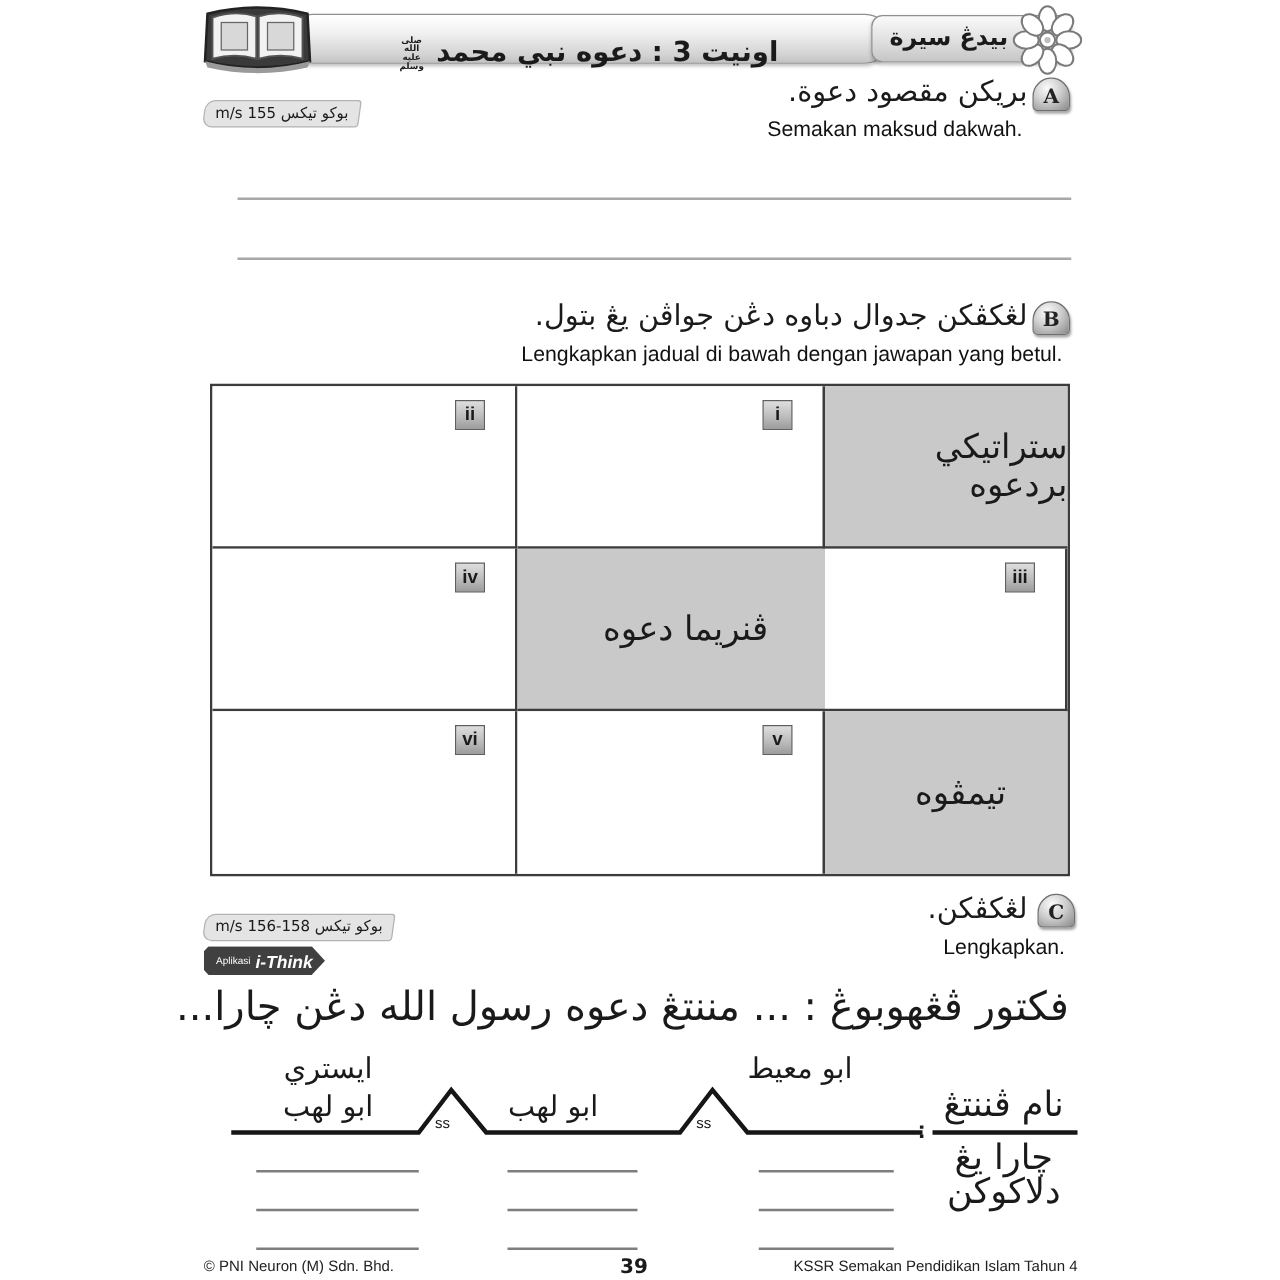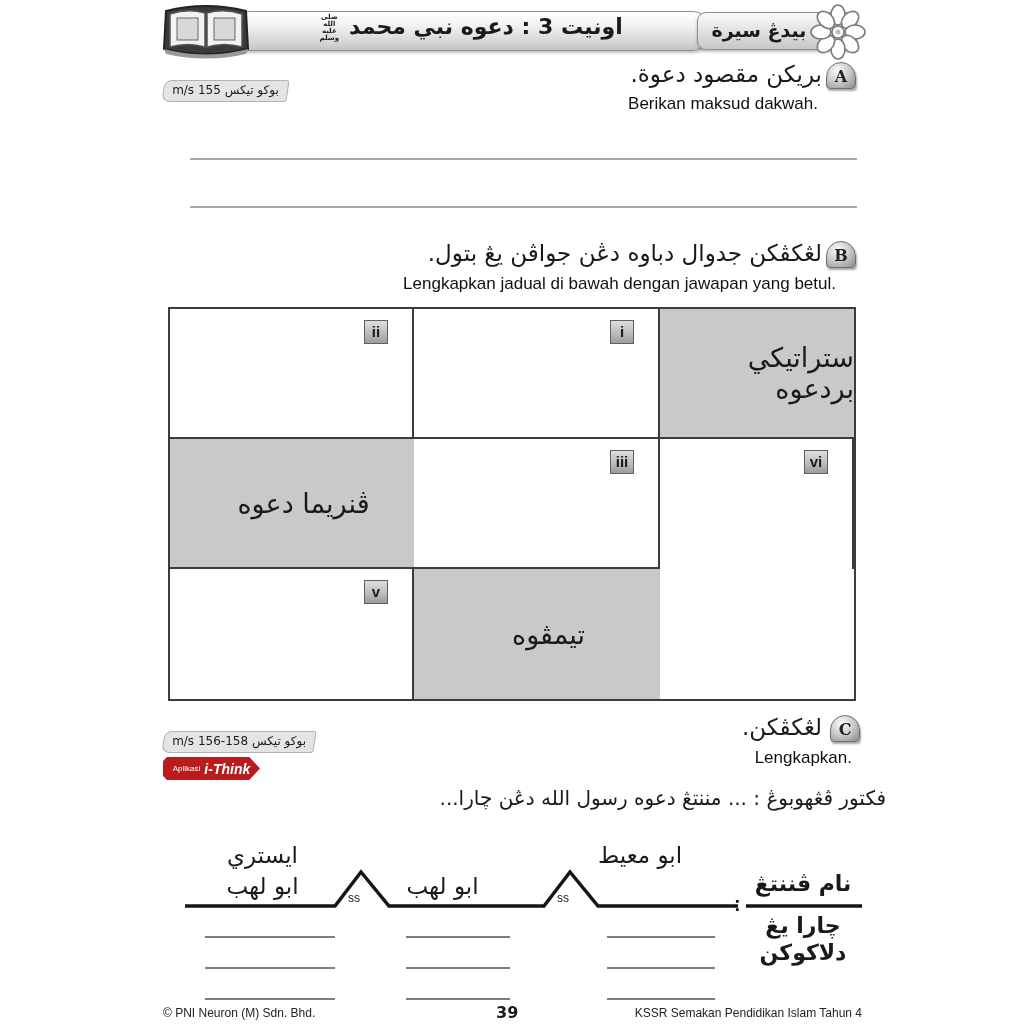--- a/index.html
+++ b/index.html
@@ -6,21 +6,21 @@
   html,body { width:1024px; height:1024px; background:#ffffff; overflow:hidden;
               font-family:"Liberation Sans", sans-serif; color:#1a1a1a; }
   .abs { position:absolute; }
   .jawi { font-family:"DejaVu Sans", sans-serif; direction:rtl; }
 
   
   .header-bar { left:230px; top:11px; width:482px; height:40px;
     border:1px solid #8f8f8f; border-radius:20px;
     background:linear-gradient(180deg,#ffffff 0%,#f2f2f2 35%,#d2d2d2 85%,#c3c3c3 100%);
     box-shadow:0 2px 3px rgba(0,0,0,.25); }
-  .header-title { left:250px; top:14px; width:440px; text-align:center;
+  .header-title { left:250px; top:29px; width:440px; text-align:center;
     font-size:22px; font-weight:bold; }
   .pbuh { display:inline-block; width:24px; font-size:7px; line-height:7px;
     vertical-align:middle; text-align:center; white-space:normal; }
   .field-box { left:697px; top:12px; width:160px; height:38px;
     border:1px solid #8f8f8f; border-radius:9px;
     background:linear-gradient(180deg,#fafafa 0%,#e2e2e2 50%,#c6c6c6 100%);
     box-shadow:0 2px 3px rgba(0,0,0,.25); }
   .field-label { left:700px; top:19px; width:118px; text-align:center;
     font-size:19px; font-weight:bold; }
 
@@ -36,21 +36,21 @@
   .q-jawi { font-size:23px; text-align:right; }
   .q-malay { font-size:17px; text-align:right; color:#111; }
 
   
   .ref-tag { height:22px; padding:2px 8px 0 8px;
     background:#e4e4e4; border:1px solid #b2b2b2;
     border-radius:8px 3px 3px 8px; transform:skewX(-8deg);
     font-size:12px; text-align:center; white-space:nowrap; }
   .ref-tag > span { display:inline-block; transform:skewX(8deg); }
 
-  .ithink { left:163px; top:757px; width:97px; height:23px; background:#b91c1c;
+  .ithink { left:163px; top:757px; width:97px; height:23px; background:#404040;
     clip-path:polygon(0 18%, 0 82%, 4% 100%, 89% 100%, 100% 50%, 89% 0, 4% 0);
     color:#fff; display:flex; align-items:center; justify-content:center; gap:4px; }
   .ithink .pre { font-size:8px; }
   .ithink .main { font-size:14px; font-weight:bold; font-style:italic; }
 
   
   .rule { border-top:2px solid #a8a8a8; height:0; }
   .rule-sm { border-top:2px solid #7e7e7e; height:0; }
 
   
@@ -63,21 +63,21 @@
   .qtable .cell.last-row { border-bottom:none; }
   .qtable .gray { background:#c9c9c9; display:flex; align-items:center;
     justify-content:center; font-size:27px; }
   .numbox { position:absolute; top:11px; right:24px; width:24px; height:24px;
     border:1px solid #5f5f5f;
     background:linear-gradient(180deg,#dedede 0%,#bdbdbd 55%,#9c9c9c 100%);
     text-align:center; line-height:22px; font-size:15px; font-weight:bold; }
 
   
   .dg-name { text-align:center; font-size:23px; line-height:31px; }
-  .dg-legend { text-align:center; font-size:22px; line-height:27px; font-weight:700; }
+  .dg-legend { text-align:center; font-size:28px; line-height:27px; font-weight:400; }
   .dg-colon { font-size:20px; font-weight:bold; }
 
   
   .foot { font-size:12px; color:#222; }
   .pageno { font-size:16px; font-weight:bold; font-family:"DejaVu Sans", sans-serif; }
 </style>
 </head>
 <body>
 
 <div class="abs header-bar"></div>
@@ -125,41 +125,44 @@
     <g transform="rotate(315)">
         <ellipse cx="0" cy="-17" rx="7" ry="10"></ellipse>
       </g>
     <circle cx="0" cy="0" r="6" fill="#ffffff"></circle>
     <circle cx="0" cy="0" r="2.5" fill="#bdbdbd" stroke="none"></circle>
   </g>
 </svg>
 
 <div class="abs dome" style="left:826px;top:62px;">A</div>
 <div class="abs q-jawi jawi" style="right:202px;top:61px;margin-left:16px;">بريكن مقصود دعوة.</div>
-<div class="abs q-malay" style="right:206px;top:94px;">Berikan maksud dakwah.</div>
+<div class="abs q-malay" style="right:206px;top:94px;">Semakan maksud dakwah.</div>
 
 <div class="abs ref-tag jawi" style="left:163px;top:80px;"><span>بوكو تيكس m/s 155</span></div>
 
 <div class="abs rule" style="left:190px;top:158px;width:667px;"></div>
 <div class="abs rule" style="left:190px;top:206px;width:667px;"></div>
 
 <div class="abs dome" style="left:826px;top:241px;">B</div>
 <div class="abs q-jawi jawi" style="right:202px;top:240px;">لڠكڤكن جدوال دباوه دڠن جواڤن يڠ بتول.</div>
-<div class="abs q-malay" style="right:188px;top:274px;margin-left:44px;">Lengkapkan jadual di bawah dengan jawapan yang betul.</div>
+<div class="abs q-malay" style="right:174px;top:274px;margin-left:44px;">Lengkapkan jadual di bawah dengan jawapan yang betul.</div>
 
 <div class="abs qtable">
 
   <div class="cell">
     <span class="numbox">ii</span>
   </div>
   <div class="cell">
     <span class="numbox">i</span>
   </div>
   <div class="cell gray last-col jawi">ستراتيكي بردعوه</div>
 
+  <div class="cell">
+    <span class="numbox">iv</span>
+  </div>
   <div class="cell gray last-col jawi">ڤنريما دعوه</div>
   <div class="cell">
     <span class="numbox">iii</span>
   </div>
 
   <div class="cell last-row">
     <span class="numbox">vi</span>
   </div>
   <div class="cell last-row">
     <span class="numbox">v</span>
@@ -171,21 +174,21 @@
 <div class="abs q-jawi jawi" style="right:202px;top:714px;">لڠكڤكن.</div>
 <div class="abs q-malay" style="right:172px;top:748px;">Lengkapkan.</div>
 
 <div class="abs ref-tag jawi" style="left:163px;top:731px;"><span>بوكو تيكس m/s 156-158</span></div>
 
 <div class="abs ithink">
   <span class="pre">Aplikasi</span>
   <span class="main">i-Think</span>
 </div>
 
-<div class="abs jawi" style="left:162px;top:786px;width:724px;text-align:right;font-size:20px;">فكتور ڤڠهوبوڠ : ... مننتڠ دعوه رسول الله دڠن چارا...</div>
+<div class="abs jawi" style="left:136px;top:786px;width:724px;text-align:center;font-size:32px;">فكتور ڤڠهوبوڠ : ... مننتڠ دعوه رسول الله دڠن چارا...</div>
 
 <svg class="abs" style="left:150px;top:828px;" width="724" height="100" viewBox="0 0 724 100">
   <polyline points="35,78 185,78 211,44 239,78 394,78 420,44 448,78 588,78" fill="none" stroke="#161616" stroke-width="3.5"></polyline>
   <line x1="596" y1="78" x2="712" y2="78" stroke="#161616" stroke-width="3.5"></line>
   <text x="198" y="74" font-size="12" fill="#161616">ss</text>
   <text x="407" y="74" font-size="12" fill="#161616">ss</text>
 </svg>
 
 <div class="abs dg-name jawi" style="left:190px;top:840px;width:145px;">
   <div>ايستري</div>

